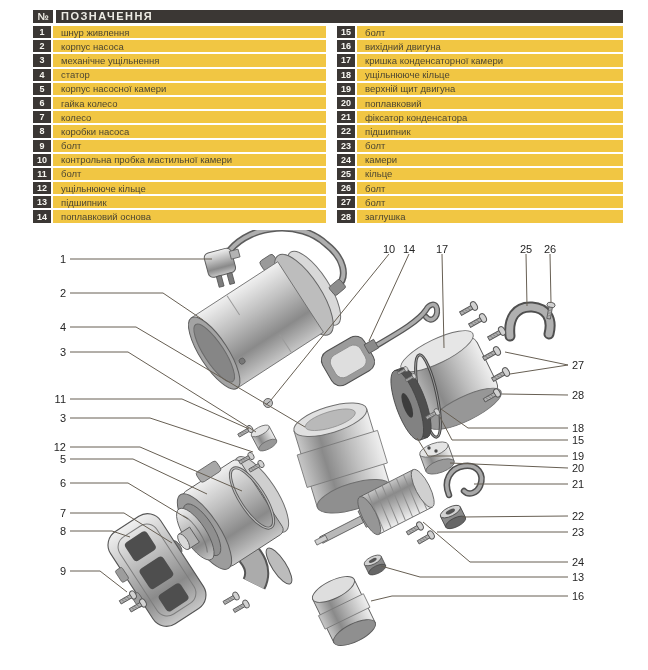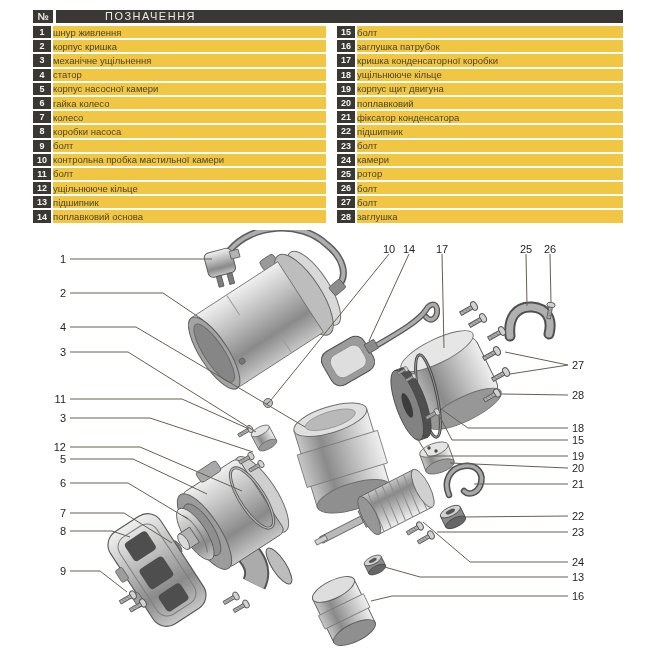--- a/index.html
+++ b/index.html
@@ -2,30 +2,30 @@
 <html style="--yellow: #f1c643; --dark: #3b3734; --rowtext: #4c4631; --page-bg: #ffffff;"><head>
 <meta charset="utf-8">
 <style>
   html,body{margin:0;padding:0;background:#ffffff;}
   .page{position:relative;width:648px;height:670px;background:var(--page-bg,#ffffff);
         font-family:"Liberation Sans",sans-serif;overflow:hidden;}
   .parts-table{position:absolute;left:33px;top:10px;width:590px;}
   .thead{display:flex;align-items:center;height:13px;background:var(--dark,#3b3734);margin-bottom:3px;}
   .th-num{width:20px;text-align:center;color:#edebe4;font-size:10px;font-weight:bold;line-height:13px;}
   .th-sep{width:3px;height:13px;background:#ffffff;}
-  .th-des{padding-left:5px;color:#edebe4;font-size:11px;font-weight:normal;letter-spacing:1.5px;line-height:13px;margin-left:44px;}
+  .th-des{padding-left:5px;color:#edebe4;font-size:11px;font-weight:bold;letter-spacing:1.5px;line-height:13px;}
   .cols{display:flex;gap:11px;}
   .col{display:flex;flex-direction:column;gap:2px;}
   .col-left{width:293px;}
   .col-right{width:286px;}
   .row{display:flex;gap:2px;height:12.2px;}
   .badge{width:18px;background:var(--dark,#3b3734);color:#f6f5f0;font-size:9px;font-weight:bold;
          display:flex;align-items:center;justify-content:center;}
   .bar{flex:1;background:var(--yellow,#f1c643);font-size:9.5px;color:var(--rowtext,#4c4631);
-       display:flex;align-items:center;white-space:nowrap;overflow:hidden;}
+       display:flex;align-items:center;padding-left:8px;white-space:nowrap;overflow:hidden;}
   .diagram{position:absolute;left:0;top:230px;}
   .diagram text{font-family:"Liberation Sans",sans-serif;font-size:11px;fill:#262626;}
 </style>
 </head>
 <body>
 
 <div class="page">
 
   <div class="parts-table">
     <div class="thead">
@@ -35,21 +35,21 @@
     </div>
     <div class="cols">
       <div class="col col-left" id="col-left">
   <div class="row">
     <span class="badge">1</span>
     <span class="bar">шнур живлення</span>
   </div>
 
   <div class="row">
     <span class="badge">2</span>
-    <span class="bar">корпус кришка</span>
+    <span class="bar">корпус насоса</span>
   </div>
 
   <div class="row">
     <span class="badge">3</span>
     <span class="bar">механічне ущільнення</span>
   </div>
 
   <div class="row">
     <span class="badge">4</span>
     <span class="bar">статор</span>
@@ -106,36 +106,36 @@
   </div>
 </div>
       <div class="col col-right" id="col-right">
   <div class="row">
     <span class="badge">15</span>
     <span class="bar">болт</span>
   </div>
 
   <div class="row">
     <span class="badge">16</span>
-    <span class="bar">заглушка патрубок</span>
+    <span class="bar">вихідний двигуна</span>
   </div>
 
   <div class="row">
     <span class="badge">17</span>
-    <span class="bar">кришка конденсаторної коробки</span>
+    <span class="bar">кришка конденсаторної камери</span>
   </div>
 
   <div class="row">
     <span class="badge">18</span>
     <span class="bar">ущільнююче кільце</span>
   </div>
 
   <div class="row">
     <span class="badge">19</span>
-    <span class="bar">корпус щит двигуна</span>
+    <span class="bar">верхній щит двигуна</span>
   </div>
 
   <div class="row">
     <span class="badge">20</span>
     <span class="bar">поплавковий</span>
   </div>
 
   <div class="row">
     <span class="badge">21</span>
     <span class="bar">фіксатор конденсатора</span>
@@ -151,21 +151,21 @@
     <span class="bar">болт</span>
   </div>
 
   <div class="row">
     <span class="badge">24</span>
     <span class="bar">камери</span>
   </div>
 
   <div class="row">
     <span class="badge">25</span>
-    <span class="bar">ротор</span>
+    <span class="bar">кільце</span>
   </div>
 
   <div class="row">
     <span class="badge">26</span>
     <span class="bar">болт</span>
   </div>
 
   <div class="row">
     <span class="badge">27</span>
     <span class="bar">болт</span>

